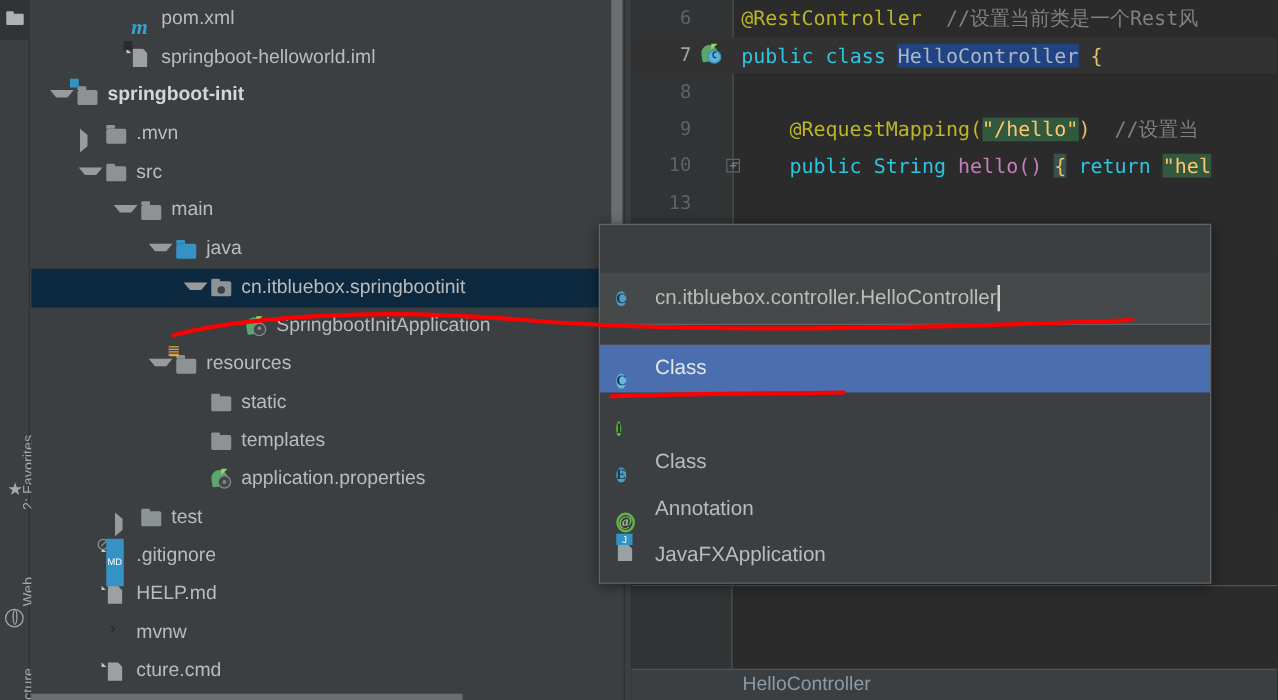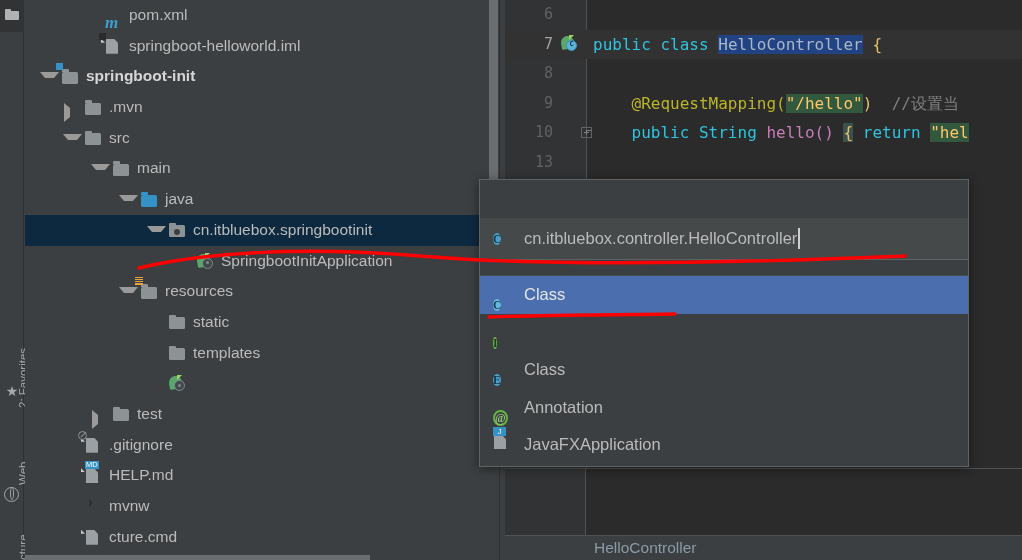--- a/index.html
+++ b/index.html
@@ -207,21 +207,21 @@
   }
   .icon-file .tag {
     position: absolute; left: 0px; bottom: -1px;
     height: 8px; min-width: 11px;
     background: #3592c4;
     color: #ffffff;
     font-size: 7.5px;
     line-height: 8px;
     text-align: center;
     font-family: "Liberation Sans", sans-serif;
-    padding: 0 1px;
+    padding: 15px 1px;
   }
   .icon-file .blk {
     position: absolute; right: -1px; bottom: -1px;
     width: 7px; height: 7px;
     background: #2b2b2b;
   }
   .icon-file .noent {
     position: absolute; right: -2px; bottom: -2px;
     width: 9px; height: 9px;
     border: 1.4px solid #8d9295;
@@ -678,20 +678,21 @@
         <div class="tree-row">
           <span class="ic" style="left:144px"><span class="icon-folder"><span class="ft"></span><span class="fb"></span></span></span>
           <span class="lbl" style="left:168px">static</span>
         </div>
         <div class="tree-row">
           <span class="ic" style="left:144px"><span class="icon-folder"><span class="ft"></span><span class="fb"></span></span></span>
           <span class="lbl" style="left:168px">templates</span>
         </div>
         <div class="tree-row">
           <span class="ic" style="left:144px"><span class="icon-spring"><span class="leaf"></span><span class="sprout"></span><span class="circ"></span></span></span>
+          <span class="lbl" style="left:168px">application.properties</span>
         </div>
         <div class="tree-row">
           <span class="arrow arrow-right" style="left:67px"></span>
           <span class="ic" style="left:88px"><span class="icon-folder"><span class="ft"></span><span class="fb"></span></span></span>
           <span class="lbl" style="left:112px">test</span>
         </div>
         <div class="tree-row">
           <span class="ic" style="left:60px"><span class="icon-file"><span class="pg"></span><span class="fold"></span><span class="noent"></span></span></span>
           <span class="lbl" style="left:84px">.gitignore</span>
         </div>
@@ -719,20 +720,21 @@
   <div class="panel-divider"></div>
 
   <div class="editor">
     <div class="gutter"></div>
     <div class="gutter-sep"></div>
 
     <div class="code-lines">
 
       <div class="cline">
         <span class="lnum">6</span>
+        <span class="code"><span class="an">@RestController</span>&nbsp;&nbsp;<span class="cm">//设置当前类是一个Rest风</span></span>
       </div>
 
       <div class="cline cur">
         <span class="lnum">7</span>
         <span class="gutter-icon-spring">
           <span class="icon-spring cls">
             <span class="leaf"></span><span class="sprout"></span><span class="circ"></span>
           </span>
         </span>
         <span class="code"><span class="kw">public</span> <span class="kw">class</span> <span class="sel">HelloController</span> <span class="br">{</span></span>

